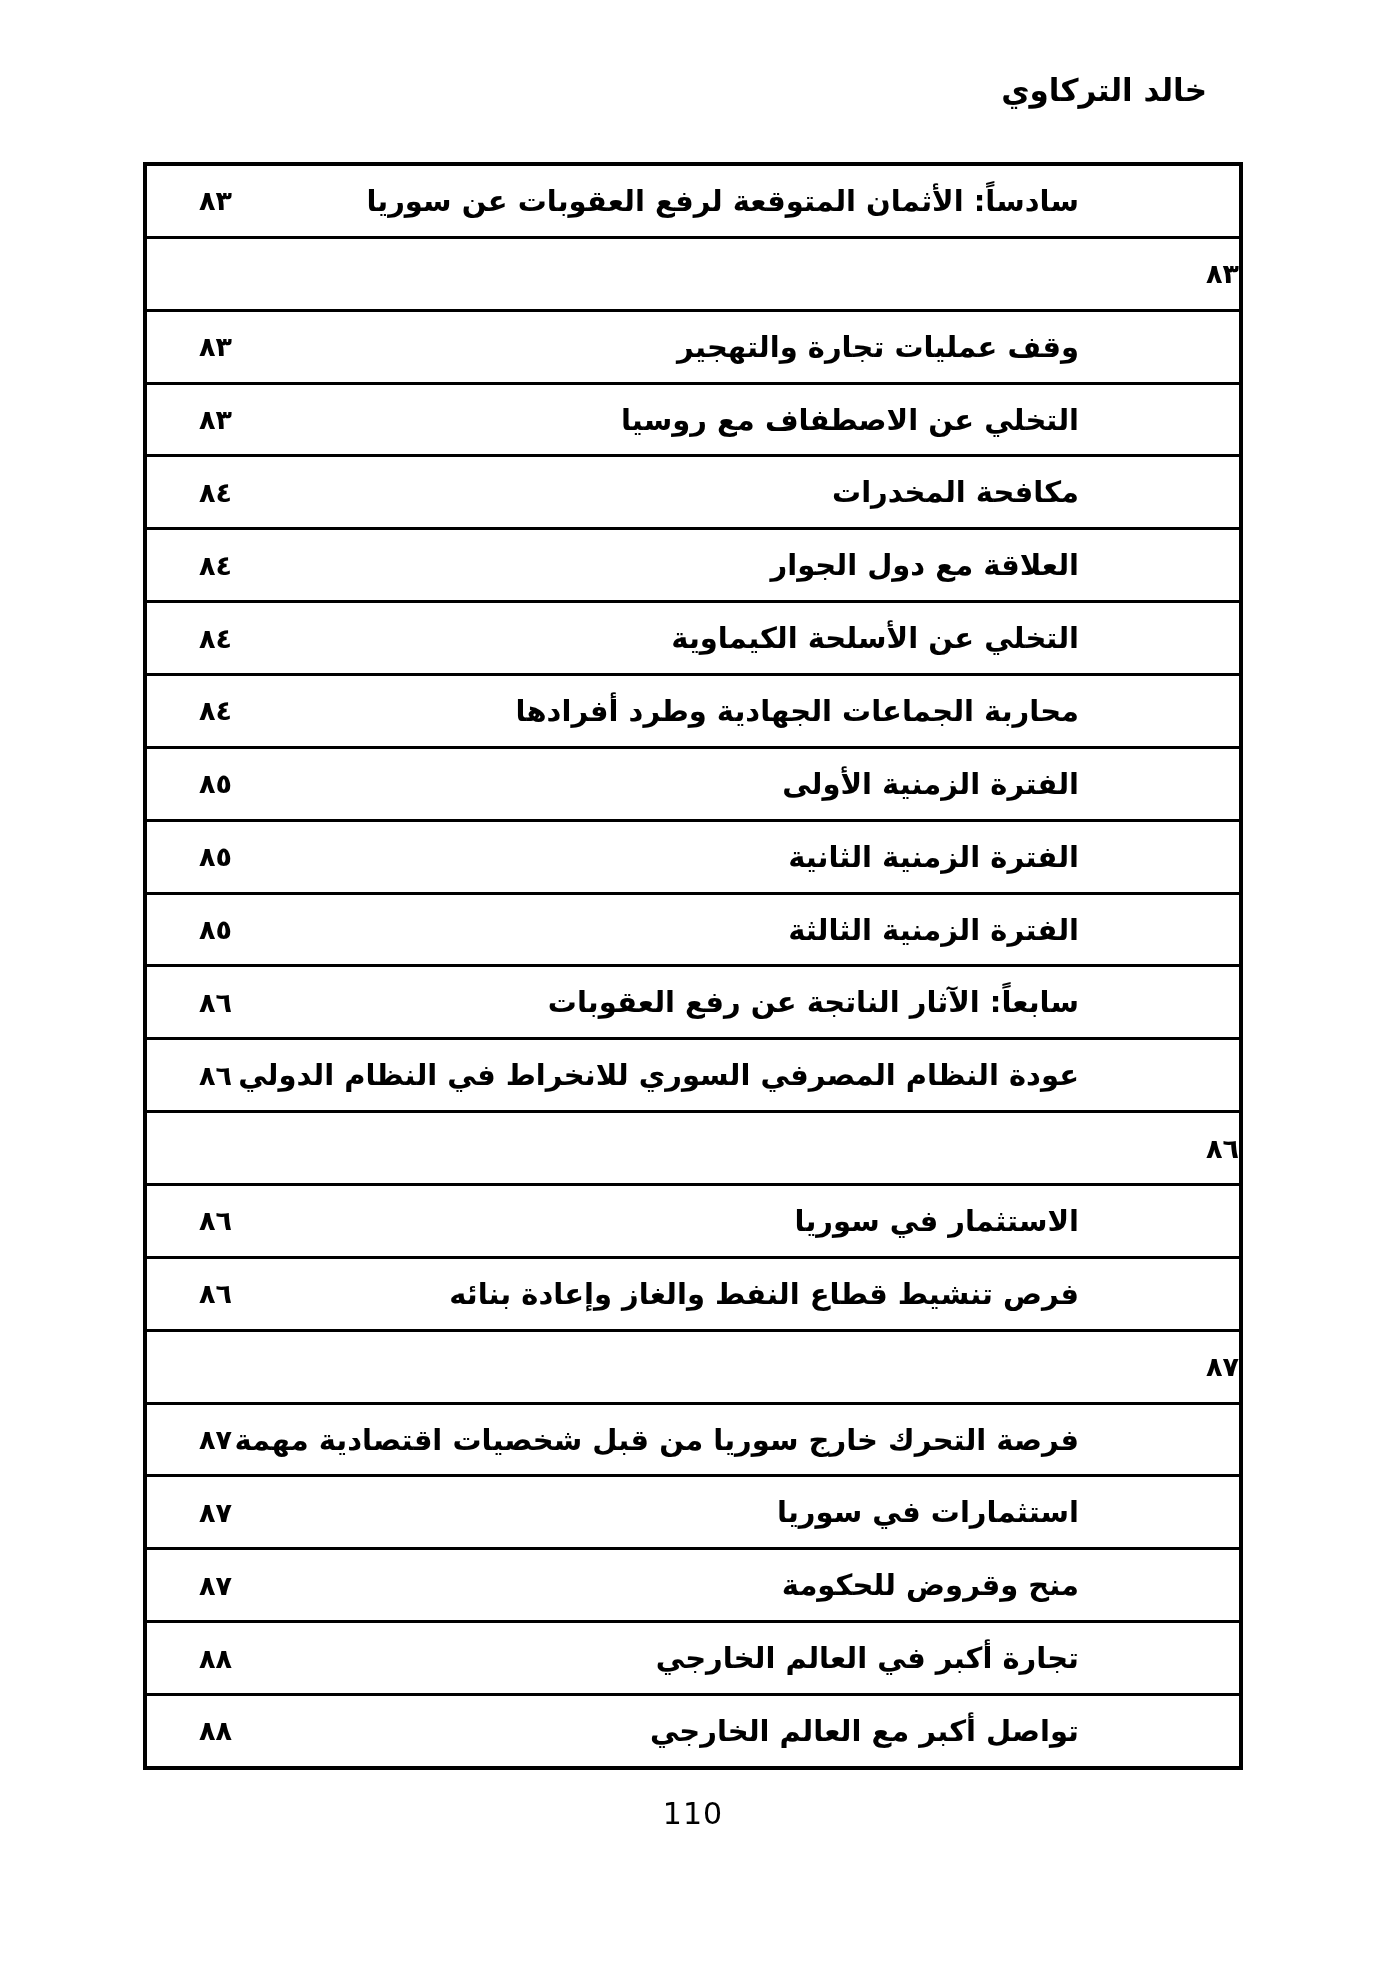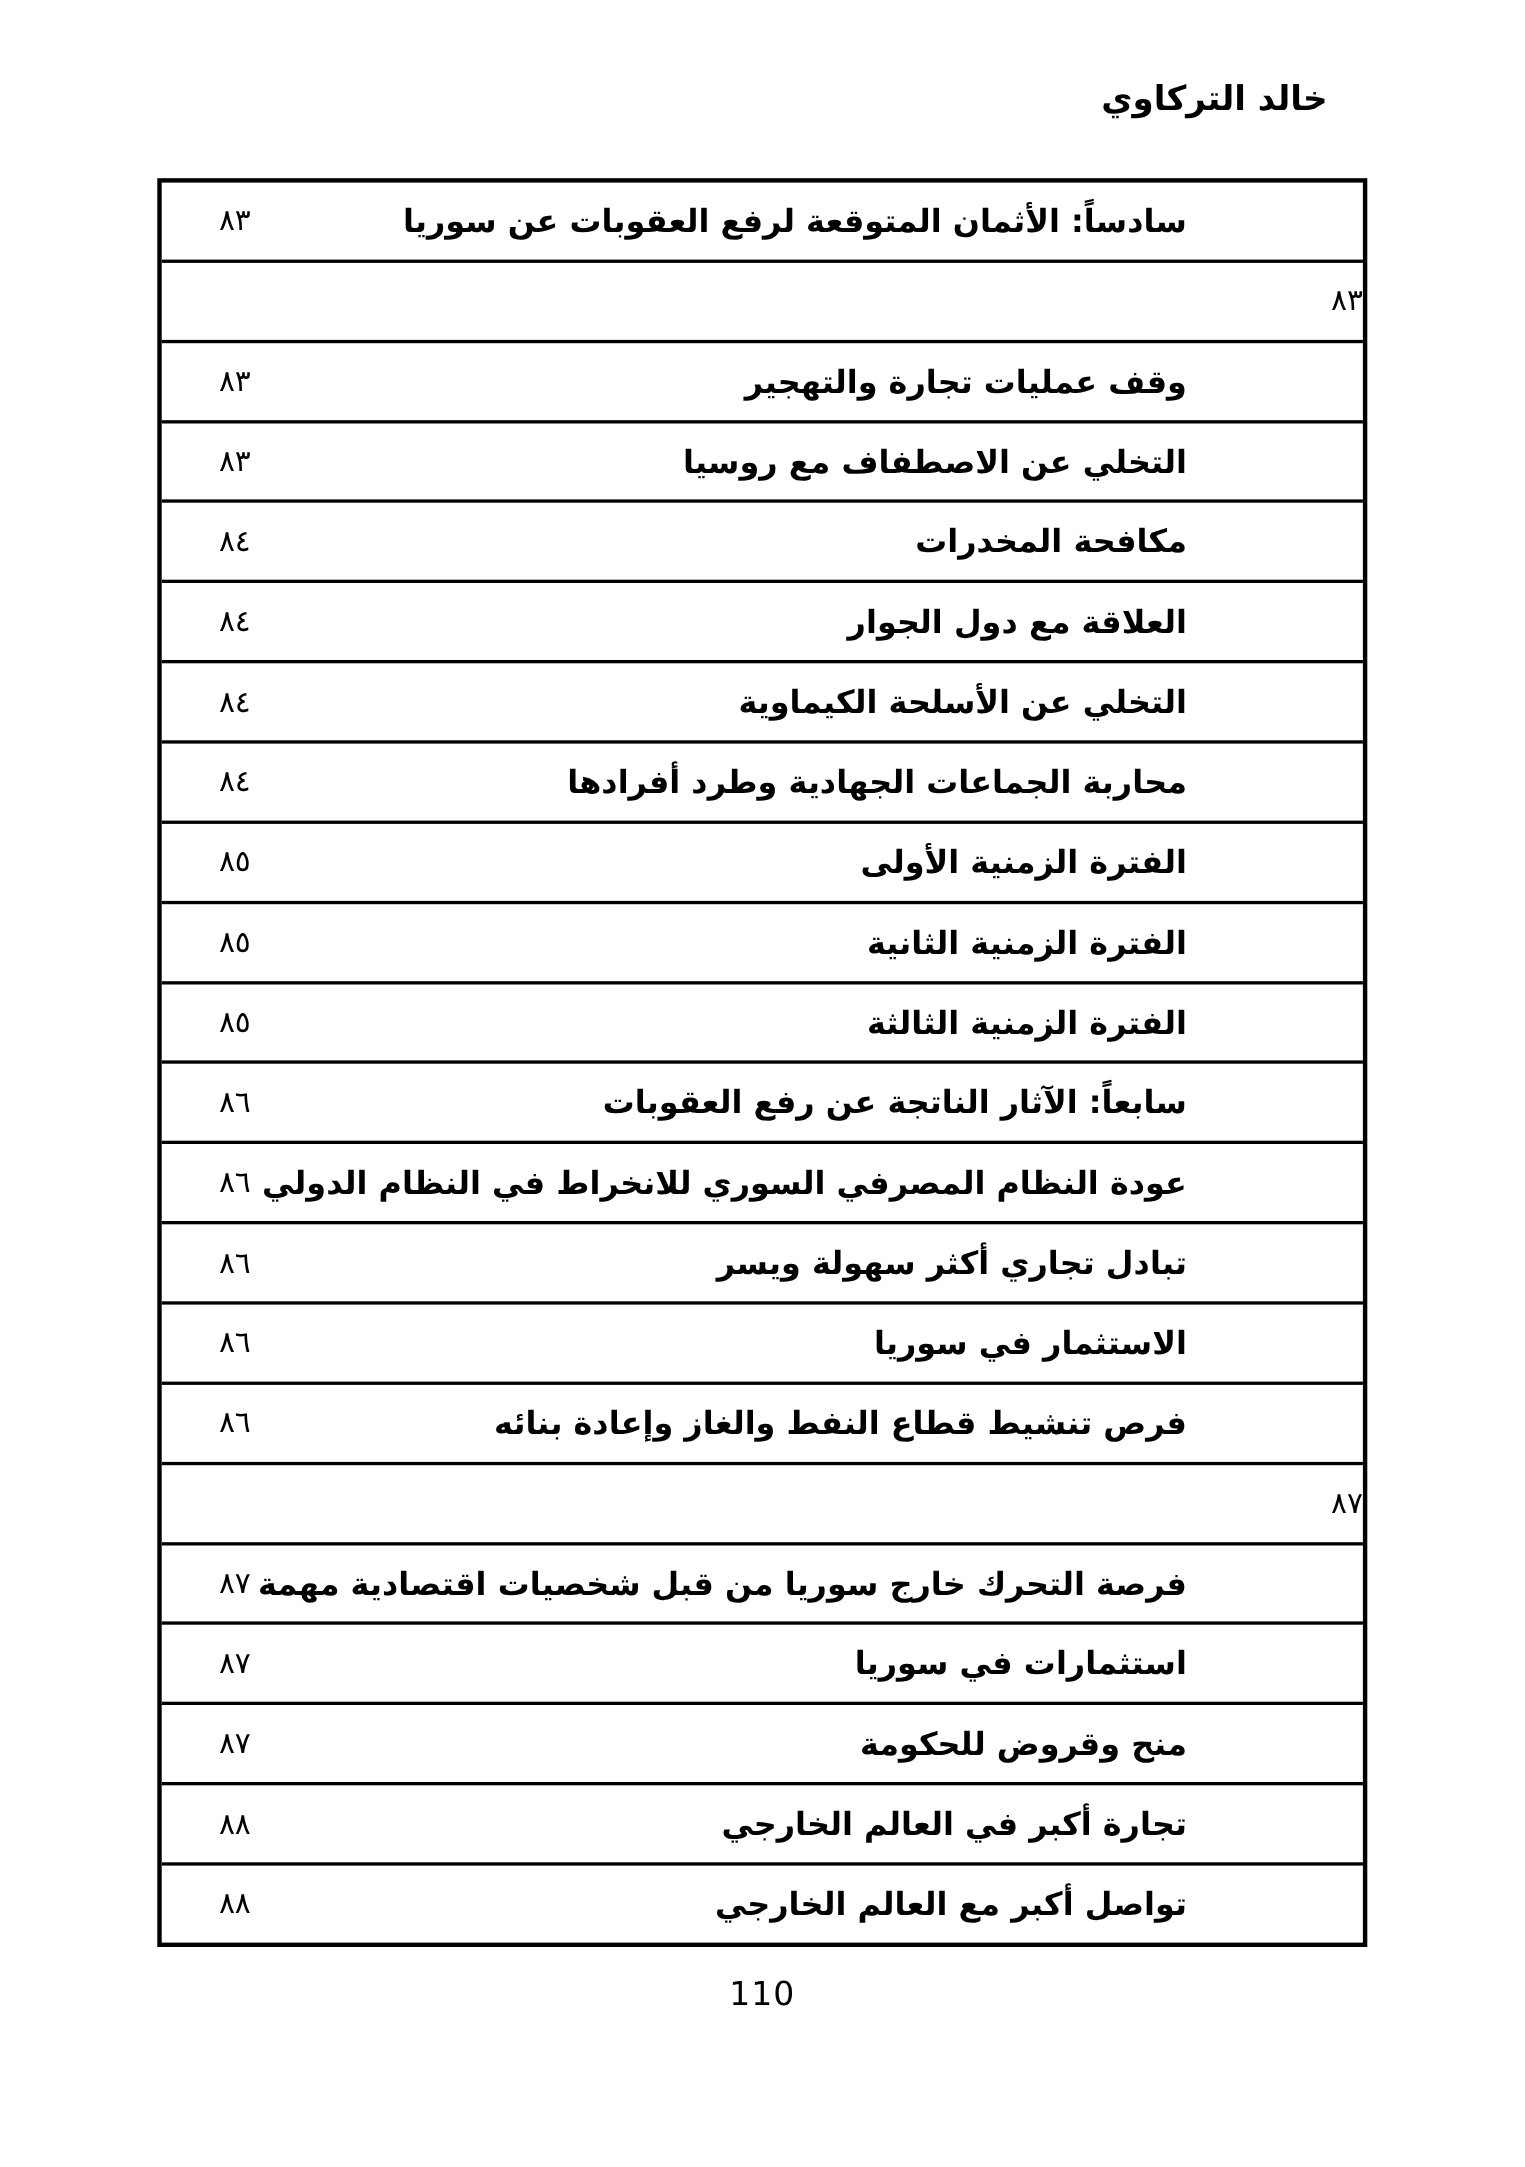--- a/index.html
+++ b/index.html
@@ -50,21 +50,21 @@
     padding-right: 160px;
     font-size: 29px;
     font-weight: bold;
     white-space: nowrap;
   }
   .toc-row.section .row-title {
   }
   .toc-row .row-page {
     padding-left: 52px;
     font-size: 27px;
-    font-weight: normal;
+    font-weight: bold;
     white-space: nowrap;
     text-align: right;
   }
   .page-footer {
     position: absolute;
     top: 1796px;
     left: 0;
     width: 100%;
     text-align: center;
     font-size: 30px;
@@ -122,21 +122,20 @@
     </div>
     <div class="toc-row section">
       <span class="row-title">سابعاً: الآثار الناتجة عن رفع العقوبات</span>
       <span class="row-page">٨٦</span>
     </div>
     <div class="toc-row">
       <span class="row-title">عودة النظام المصرفي السوري للانخراط في النظام الدولي</span>
       <span class="row-page">٨٦</span>
     </div>
     <div class="toc-row">
-      <span class="row-title">تبادل تجاري أكثر سهولة ويسر</span>
       <span class="row-page">٨٦</span>
     </div>
     <div class="toc-row">
       <span class="row-title">الاستثمار في سوريا</span>
       <span class="row-page">٨٦</span>
     </div>
     <div class="toc-row">
       <span class="row-title">فرص تنشيط قطاع النفط والغاز وإعادة بنائه</span>
       <span class="row-page">٨٦</span>
     </div>

